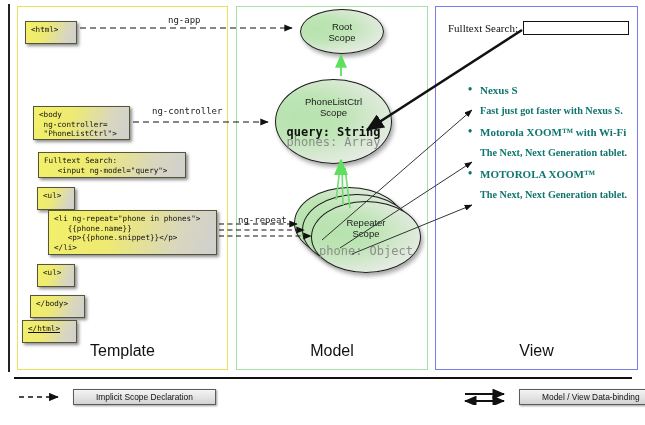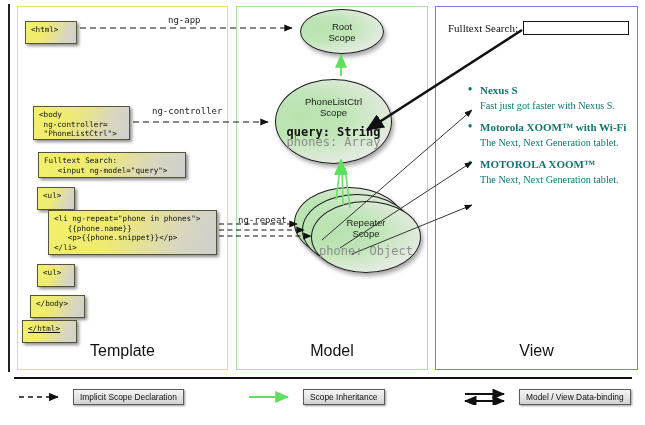--- a/index.html
+++ b/index.html
@@ -44,33 +44,33 @@
   
   .view-inner{position:absolute;left:0;top:0;right:0;bottom:36px;}
   .fulltext-row{position:absolute;left:12px;top:14px;display:flex;align-items:center;gap:5px;}
   .fulltext-label{font-family:"Liberation Serif", serif;font-size:11px;color:#111;}
   .fulltext-input{width:106px;height:14px;border:1px solid #111;background:#fff;box-sizing:border-box;}
   .phone-list{position:absolute;left:30px;top:76px;right:8px;
               font-family:"Liberation Serif", serif;color:#0f766e;}
   .phone-item{margin-bottom:7px;}
   .phone-name{font-size:11px;line-height:15px;position:relative;padding-left:14px;font-weight:bold;}
   .phone-name::before{content:"\2022";position:absolute;left:2px;top:-1px;font-size:12px;}
-  .phone-snippet{font-size:10.2px;line-height:15px;padding-left:14px;font-weight:normal;}
+  .phone-snippet{font-size:10.2px;line-height:15px;padding-left:14px;margin-top:5px;font-weight:bold;}
 
   
   .edge-label{position:absolute;font-family:"DejaVu Sans Mono", monospace;
               font-size:9px;color:#222;white-space:nowrap;}
 
   
   .legend-rule{position:absolute;left:14px;top:377px;width:618px;height:2px;background:#111;}
   .legend{position:absolute;left:0;top:386px;width:645px;height:30px;}
   .legend-item{position:absolute;display:flex;align-items:center;gap:7px;}
   .legend-box{border:1px solid #5c5c5c;
               background:linear-gradient(180deg,#f4f4f4 0%,#e3e3e3 55%,#d2d2d2 100%);
-              font-size:8.4px;color:#111;padding:2px 6px;white-space:nowrap;
+              font-size:8.4px;color:#111;padding:2px 22px;white-space:nowrap;
               box-shadow:1px 1px 2px rgba(0,0,0,.4);}
 
   svg.overlay{position:absolute;left:0;top:0;width:645px;height:425px;pointer-events:none;}
 </style>
 </head>
 <body>
 
 <div id="stage">
 
   <div class="left-rule"></div>
@@ -214,31 +214,20 @@
         <path d="M1,6 L40,6" stroke="#111" stroke-width="1.4" fill="none" stroke-dasharray="5,4" marker-end="url(#lgA)"></path>
         <defs>
             <marker id="lgA" markerWidth="7" markerHeight="6" refX="6.4" refY="3" orient="auto">
           <path d="M0,0 L7,3 L0,6 z" fill="#111"></path>
             </marker>
           </defs>
       </svg>
       <span class="legend-box">Implicit Scope Declaration</span>
     </div>
 
-    <div class="legend-item" style="left:248px;top:3px;">
-      <svg width="48" height="12">
-        <path d="M1,6 L40,6" stroke="#5ee05e" stroke-width="2" fill="none" marker-end="url(#lgG)"></path>
-        <defs>
-            <marker id="lgG" markerWidth="7" markerHeight="6" refX="6.4" refY="3" orient="auto">
-          <path d="M0,0 L7,3 L0,6 z" fill="#5ee05e"></path>
-            </marker>
-          </defs>
-      </svg>
-      <span class="legend-box">Scope Inheritance</span>
-    </div>
 
     <div class="legend-item" style="left:464px;top:3px;">
       <svg width="48" height="16">
         <path d="M1,5 L40,5" stroke="#111" stroke-width="1.8" fill="none" marker-end="url(#lgB)"></path>
         <path d="M40,12 L1,12" stroke="#111" stroke-width="1.8" fill="none" marker-end="url(#lgC)"></path>
         <path d="M1,12 L40,12" stroke="#111" stroke-width="1.8" fill="none" marker-end="url(#lgB)"></path>
         <defs>
           <marker id="lgB" markerWidth="7" markerHeight="6" refX="6.4" refY="3" orient="auto">
             <path d="M0,0 L7,3 L0,6 z" fill="#111"></path>
             </marker>

